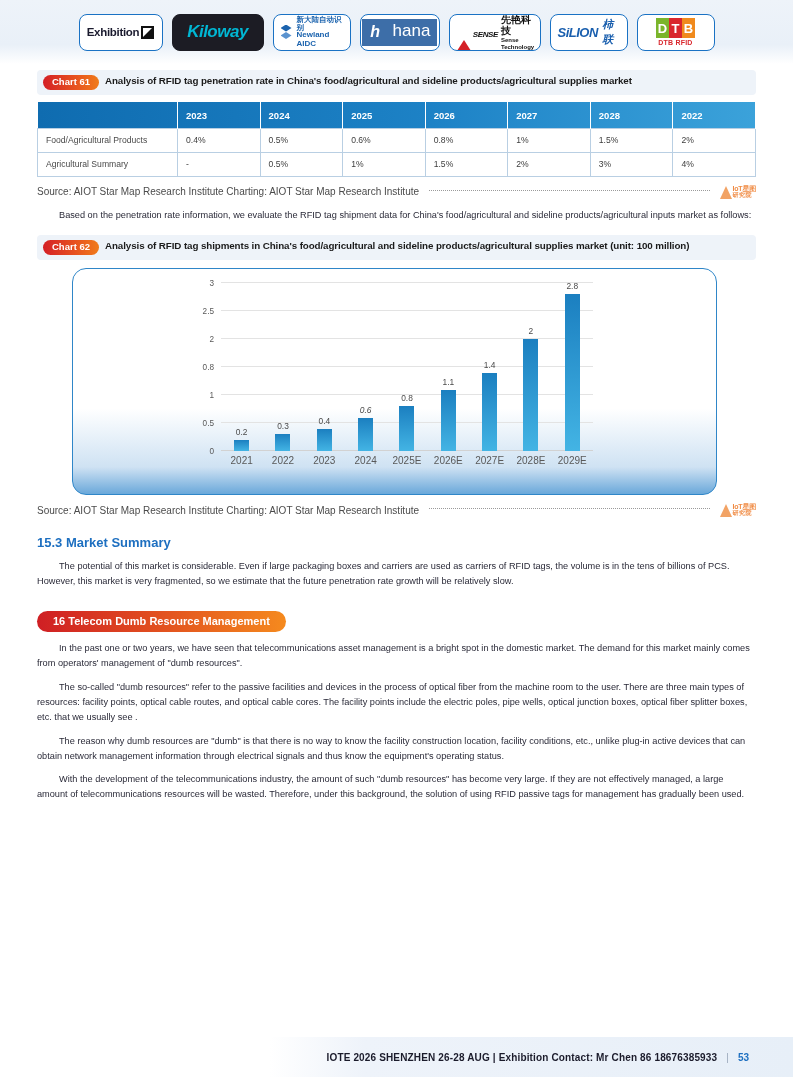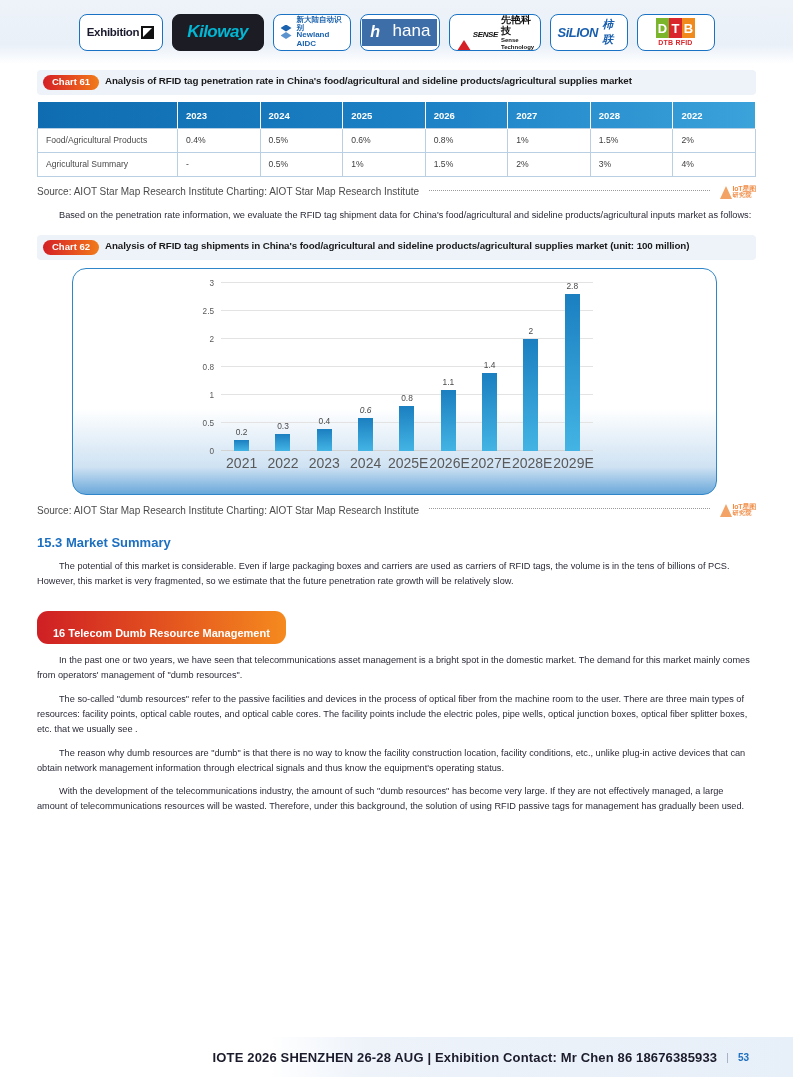--- a/index.html
+++ b/index.html
@@ -173,43 +173,43 @@
     background: linear-gradient(to bottom, #1b7fc0 0%, #2a93cf 45%, #43b4e4 100%);
   }
   .bar-label {
     position: absolute; left: 50%; transform: translateX(-50%);
     font-size: 8.4px; color: #4a4a4a; white-space: nowrap; text-align: right;
   }
   .xlabels {
     position: absolute; left: 148px; width: 372px; top: 186px;
     display: flex; justify-content: space-around;
   }
-  .xlabel { width: 38px; text-align: center; font-size: 14px; color: #595959; }
+  .xlabel { width: 38px; text-align: center; font-size: 10px; color: #595959; }
 
   
   h2.section {
     font-size: 13px; font-weight: bold; color: #1d6fc0; margin-top: 18px;
   }
 
   
   .sec-badge {
     display: inline-block; margin-top: 22px;
     background: linear-gradient(to right, #cf1f24 0%, #e2511f 50%, #f58a1e 100%);
     color: #ffffff; font-size: 11px; font-weight: bold;
-    border-radius: 11px; padding: 16px 16px 5px;
+    border-radius: 11px; padding: 4px 16px 5px;
   }
 
   
   .footer {
     position: absolute; left: 0; bottom: 0; width: 793px; height: 40px;
     background: linear-gradient(to right, #ffffff 0%, #ffffff 34%, #eef3fa 46%, #e7eff8 100%);
     display: flex; align-items: center; justify-content: flex-end;
     padding-right: 44px; gap: 9px;
   }
-  .footer-text { font-size: 13px; font-weight: bold; color: #1b1b2b; letter-spacing: 0.15px; }
+  .footer-text { font-size: 10px; font-weight: bold; color: #1b1b2b; letter-spacing: 0.15px; }
   .footer-sep { color: #9aa8bb; font-size: 10px; }
   .footer-page { font-size: 10px; font-weight: bold; color: #1d6fc0; }
 </style>
 </head>
 <body>
 
 <div class="page">
 
   <div class="logo-strip">
 

